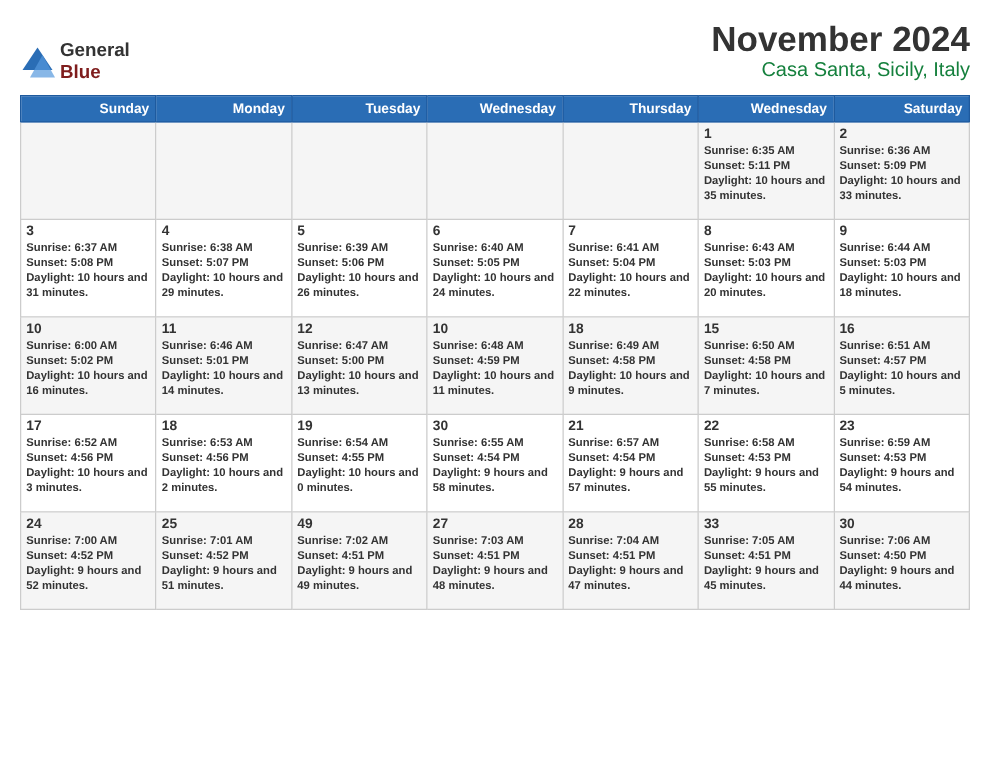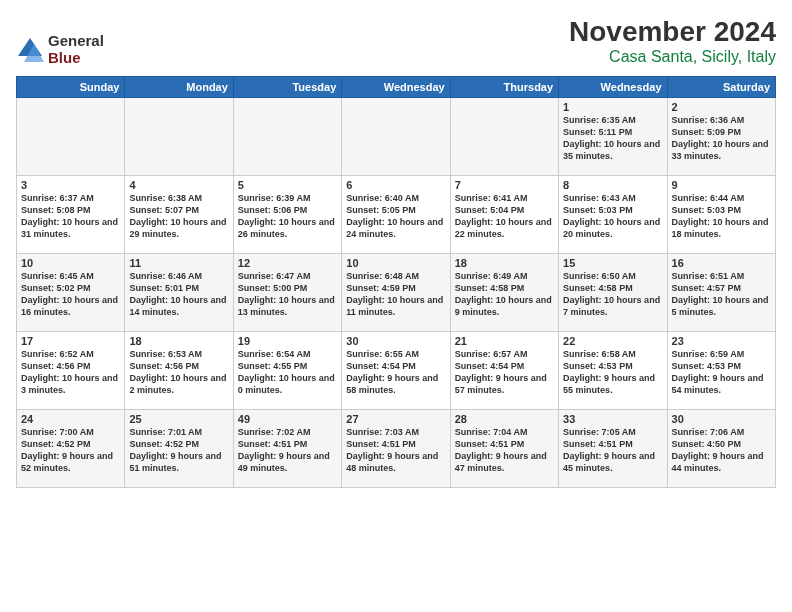--- a/index.html
+++ b/index.html
@@ -195,21 +195,21 @@
           <td>
             <span class="day-num">9</span>
             <div class="day-info">Sunrise: 6:44 AM
 Sunset: 5:03 PM
 Daylight: 10 hours and 18 minutes.</div>
           </td>
         </tr>
         <tr>
           <td>
             <span class="day-num">10</span>
-            <div class="day-info">Sunrise: 6:45 AM
+            <div class="day-info">Sunrise: 6:00 AM
 Sunset: 5:02 PM
 Daylight: 10 hours and 16 minutes.</div>
           </td>
           <td>
             <span class="day-num">11</span>
             <div class="day-info">Sunrise: 6:46 AM
 Sunset: 5:01 PM
 Daylight: 10 hours and 14 minutes.</div>
           </td>
           <td>

